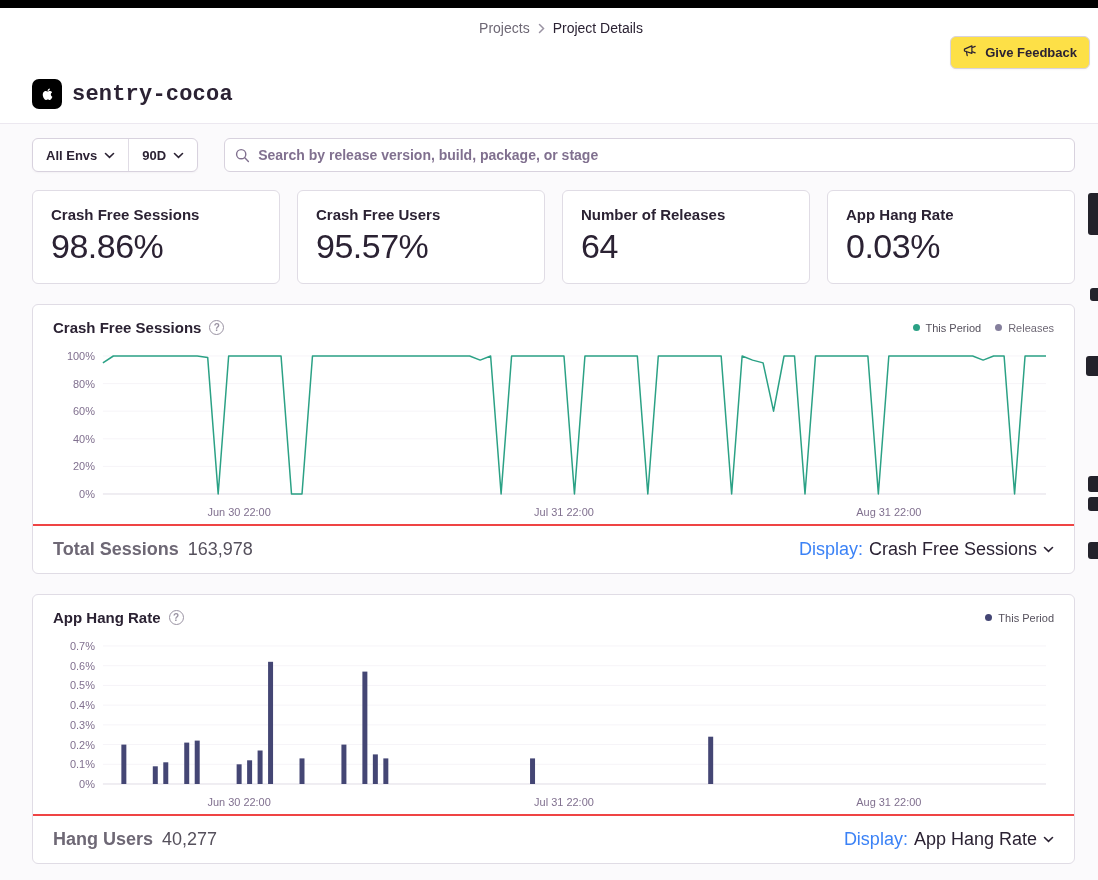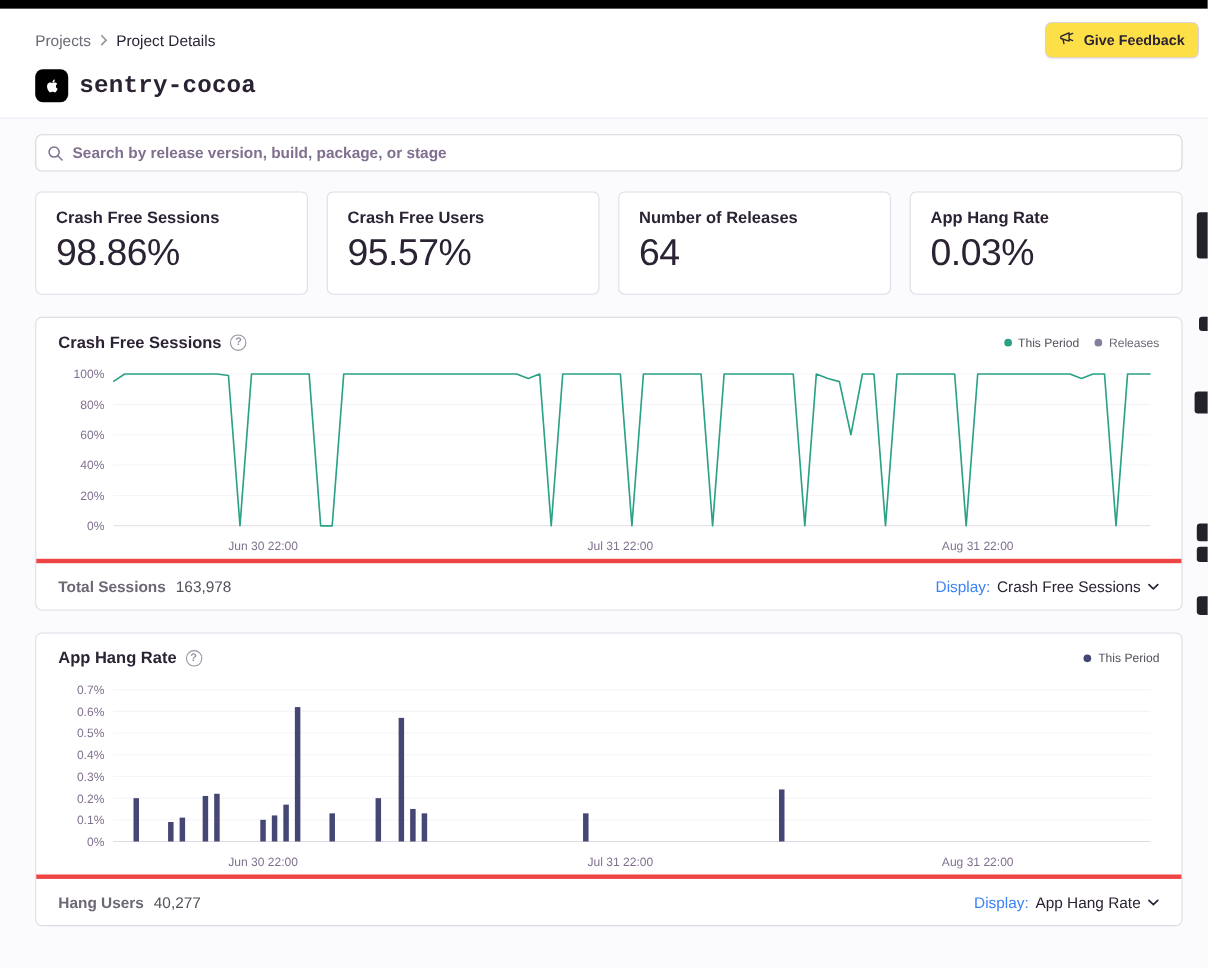--- a/index.html
+++ b/index.html
@@ -5,21 +5,21 @@
   * { box-sizing: border-box; margin: 0; padding: 0; }
   html,body { width:1098px; height:880px; overflow:hidden; }
   body {
     font-family: "Liberation Sans", "DejaVu Sans", sans-serif;
     background:#fbfafc; color:#2b2233; position:relative;
   }
   .topbar { height:8px; background:#000; width:100%; }
 
   
   .page-header { background:#fff; padding:12px 8px 14px 32px; border-bottom:1px solid #ece8f0; }
-  .header-row { display:flex; align-items:center; }
+  .header-row { display:flex; align-items:center;flex-direction:column; }
   .breadcrumb { display:flex; align-items:center; gap:8px; font-size:14px; }
   .crumb-link { color:#6e6875; cursor:pointer; }
   .crumb-sep { color:#9a93a3; display:flex; align-items:center; }
   .crumb-current { color:#2b2233; }
   .feedback-btn {
     margin-left:auto; display:flex; align-items:center; gap:7px;
     background:#fde047; border:1px solid #d8d2de; border-radius:6px;
     padding:7px 12px; font-size:13px; font-weight:700; color:#2b2233; cursor:pointer;
     box-shadow:0 1px 2px rgba(43,34,51,.04);
   }
@@ -72,22 +72,22 @@
   .legend { margin-left:auto; display:flex; align-items:center; gap:14px; }
   .legend-item { display:flex; align-items:center; gap:6px; font-size:11px; color:#55505c; }
   .legend-item.muted { color:#6e6875; }
   .legend-dot { width:7px; height:7px; border-radius:50%; }
 
   .chart-svg { display:block; width:100%; height:178px; margin-top:4px; }
   .chart-wrap { padding:0 20px; }
   svg .tick { font-size:11px; fill:#80708f; font-family:"Liberation Sans", sans-serif; }
 
   .panel-footer {
-    display:flex; align-items:flex-start; border-top:4px solid #ef4444;
-    padding:13px 20px; font-size:14px;
+    display:flex; align-items:flex-start; border-top:2px solid #ef4444;
+    padding:13px 20px; font-size:18px;
   }
   .footer-label { font-weight:700; color:#6e6875; margin-right:9px; }
   .footer-value { color:#55505c; }
   .display-select { margin-left:auto; display:flex; align-items:center; gap:6px; cursor:pointer; }
   .display-label { font-weight:400; color:#3b82f6; }
   .display-value { color:#2b2233; }
 
   .chev { flex:none; }
 
   
@@ -130,20 +130,34 @@
           <path fill="#fff" d="M17.1 12.6c0-2 1.6-3 1.7-3.1-.9-1.4-2.4-1.6-2.9-1.6-1.2-.1-2.4.7-3 .7-.6 0-1.6-.7-2.6-.7-1.3 0-2.6.8-3.3 2-1.4 2.4-.4 6 1 8 .7 1 1.5 2.1 2.5 2 1 0 1.4-.6 2.6-.6 1.2 0 1.5.6 2.6.6 1.1 0 1.8-1 2.4-2 .8-1.1 1.1-2.2 1.1-2.3 0 0-2.1-.8-2.1-3zm-2-5.6c.5-.7.9-1.6.8-2.5-.8 0-1.7.5-2.3 1.2-.5.6-.9 1.5-.8 2.4.9.1 1.8-.5 2.3-1.1z"></path>
         </svg>
     </span>
     <h1 class="project-title">sentry-cocoa</h1>
   </div>
 </div>
 
 <div class="content">
 
   <div class="filter-row">
+    <div class="btn-group">
+      <span class="seg">
+        <span>All Envs</span>
+        <svg class="chev" width="11" height="7" viewBox="0 0 11 7">
+            <polyline points="1.5,1.5 5.5,5.3 9.5,1.5" fill="none" stroke="#2b2233" stroke-width="1.6" stroke-linecap="round"></polyline>
+          </svg>
+      </span>
+      <span class="seg">
+        <span>90D</span>
+        <svg class="chev" width="11" height="7" viewBox="0 0 11 7">
+            <polyline points="1.5,1.5 5.5,5.3 9.5,1.5" fill="none" stroke="#2b2233" stroke-width="1.6" stroke-linecap="round"></polyline>
+          </svg>
+      </span>
+    </div>
     <div class="search-box">
       <svg width="15" height="15" viewBox="0 0 15 15">
           <circle cx="6.2" cy="6.2" r="4.6" fill="none" stroke="#80708f" stroke-width="1.4"></circle>
           <line x1="9.8" y1="9.8" x2="13.4" y2="13.4" stroke="#80708f" stroke-width="1.4" stroke-linecap="round"></line>
         </svg>
       <input type="text" placeholder="Search by release version, build, package, or stage" style="">
     </div>
   </div>
 
   <div class="stats-row">

